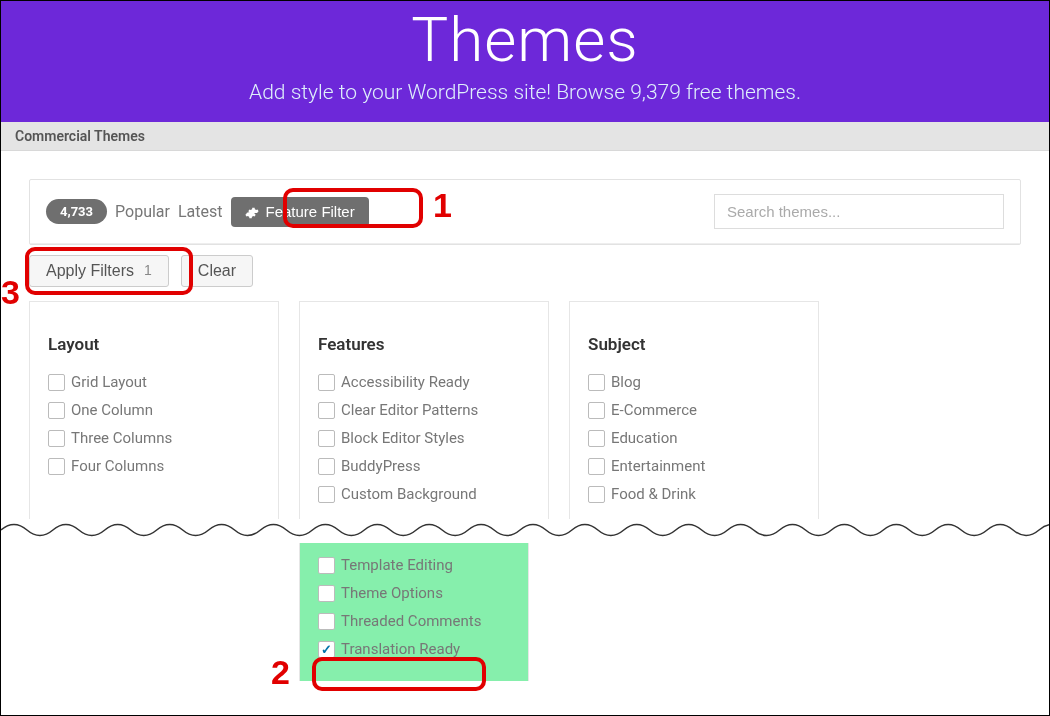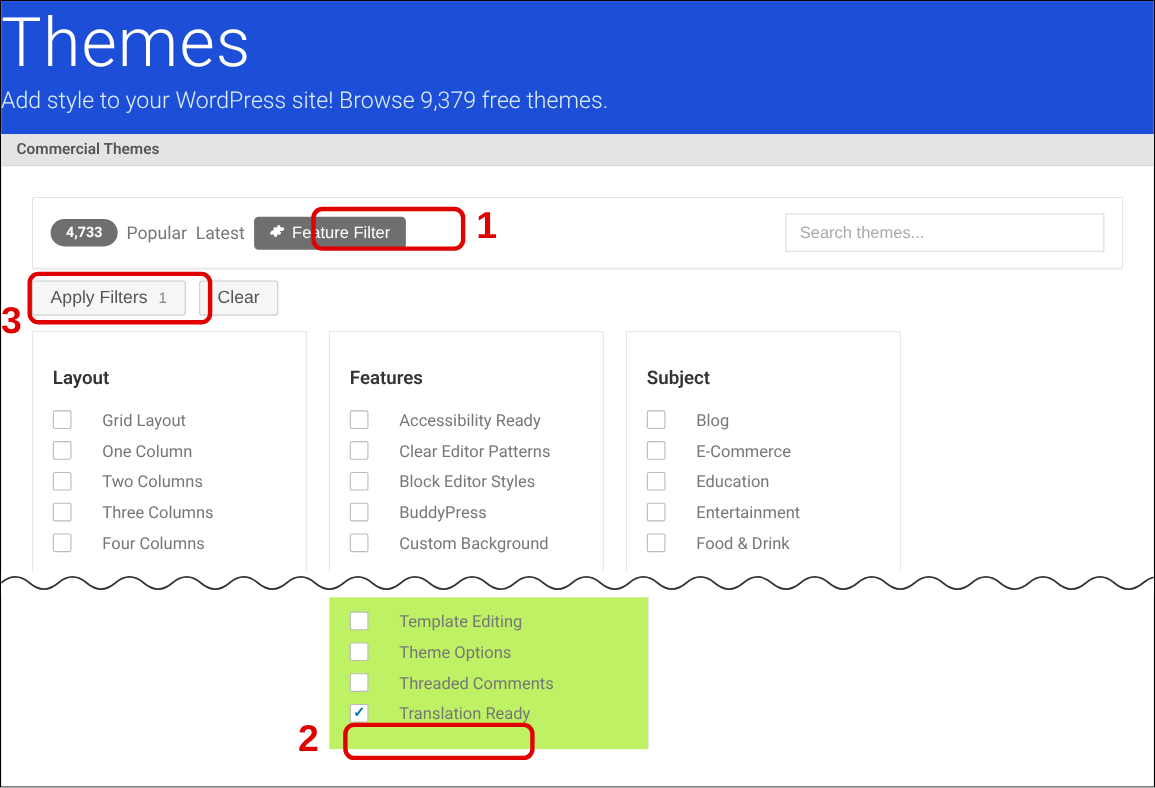--- a/index.html
+++ b/index.html
@@ -11,23 +11,23 @@
   .frame {
     width: 1050px;
     height: 716px;
     margin: 0 auto;
     background: #fff;
     border: 1px solid #000;
     overflow: hidden;
     position: relative;
   }
   .hero {
-    background: #1d4ed8;
+    background: #6d28d9;
     color: #fff;
-    text-align: left;
+    text-align: center;
     padding: 0 0 18px;
   }
   .hero h1 {
     font-weight: 300;
     font-size: 62px;
     letter-spacing: 1px;
     padding-top: 2px;
   }
   .hero p {
     font-size: 21px;
@@ -67,21 +67,21 @@
     padding: 5px 14px;
   }
   .tab-link {
     color: #777;
     font-size: 16px;
     cursor: pointer;
     text-align: center;
   }
   .feature-filter-btn {
     display: inline-flex;
-    align-items: flex-start;
+    align-items: flex-end;
     gap: 7px;
     background: #6f6f6f;
     color: #fff;
     border: none;
     border-radius: 4px;
     font-size: 15px;
     padding: 6px 14px 7px;
     cursor: pointer;
   }
   .gear {
@@ -132,22 +132,22 @@
     padding: 32px 18px 12px;
   }
   .col h3 {
     font-size: 17px;
     font-weight: 600;
     margin-bottom: 14px;
     color: #333;
   }
   .chk-row {
     display: flex;
-    align-items: flex-start;
-    gap: 28px;
+    align-items: flex-end;
+    gap: 6px;
     padding: 5px 0;
     cursor: pointer;
   }
   .chk {
     width: 17px; height: 17px;
     border: 1px solid #bbb;
     border-radius: 2px;
     background: #fff;
     flex-shrink: 0;
     display: inline-flex;
@@ -169,24 +169,24 @@
     margin-top: -2px;
   }
   .tear svg { width: 100%; height: 22px; display: block; }
   .lower {
     background: #fff;
     margin: 2px 28px 0;
     border: 1px solid #e6e6e6;
     border-top: none;
   }
   .lower-inner {
-    width: 291px;
+    width: 230px;
     margin-left: 270px;
     padding: 8px 18px 18px;
-    background: #bef264;
+    background: #86efac;
     border-left: 1px solid #e6e6e6;
     border-right: 1px solid #e6e6e6;
   }
   
   .anno-box {
     position: absolute;
     border: 4px solid #e10000;
     border-radius: 10px;
     pointer-events: none;
   }
@@ -256,24 +256,20 @@
           <div class="chk-row">
             <span class="chk"></span>
             <span class="chk-label">Grid Layout</span>
           </div>
           <div class="chk-row">
             <span class="chk"></span>
             <span class="chk-label">One Column</span>
           </div>
           <div class="chk-row">
             <span class="chk"></span>
-            <span class="chk-label">Two Columns</span>
-          </div>
-          <div class="chk-row">
-            <span class="chk"></span>
             <span class="chk-label">Three Columns</span>
           </div>
           <div class="chk-row">
             <span class="chk"></span>
             <span class="chk-label">Four Columns</span>
           </div>
         </div>
     </div>
 
     <div class="col">

